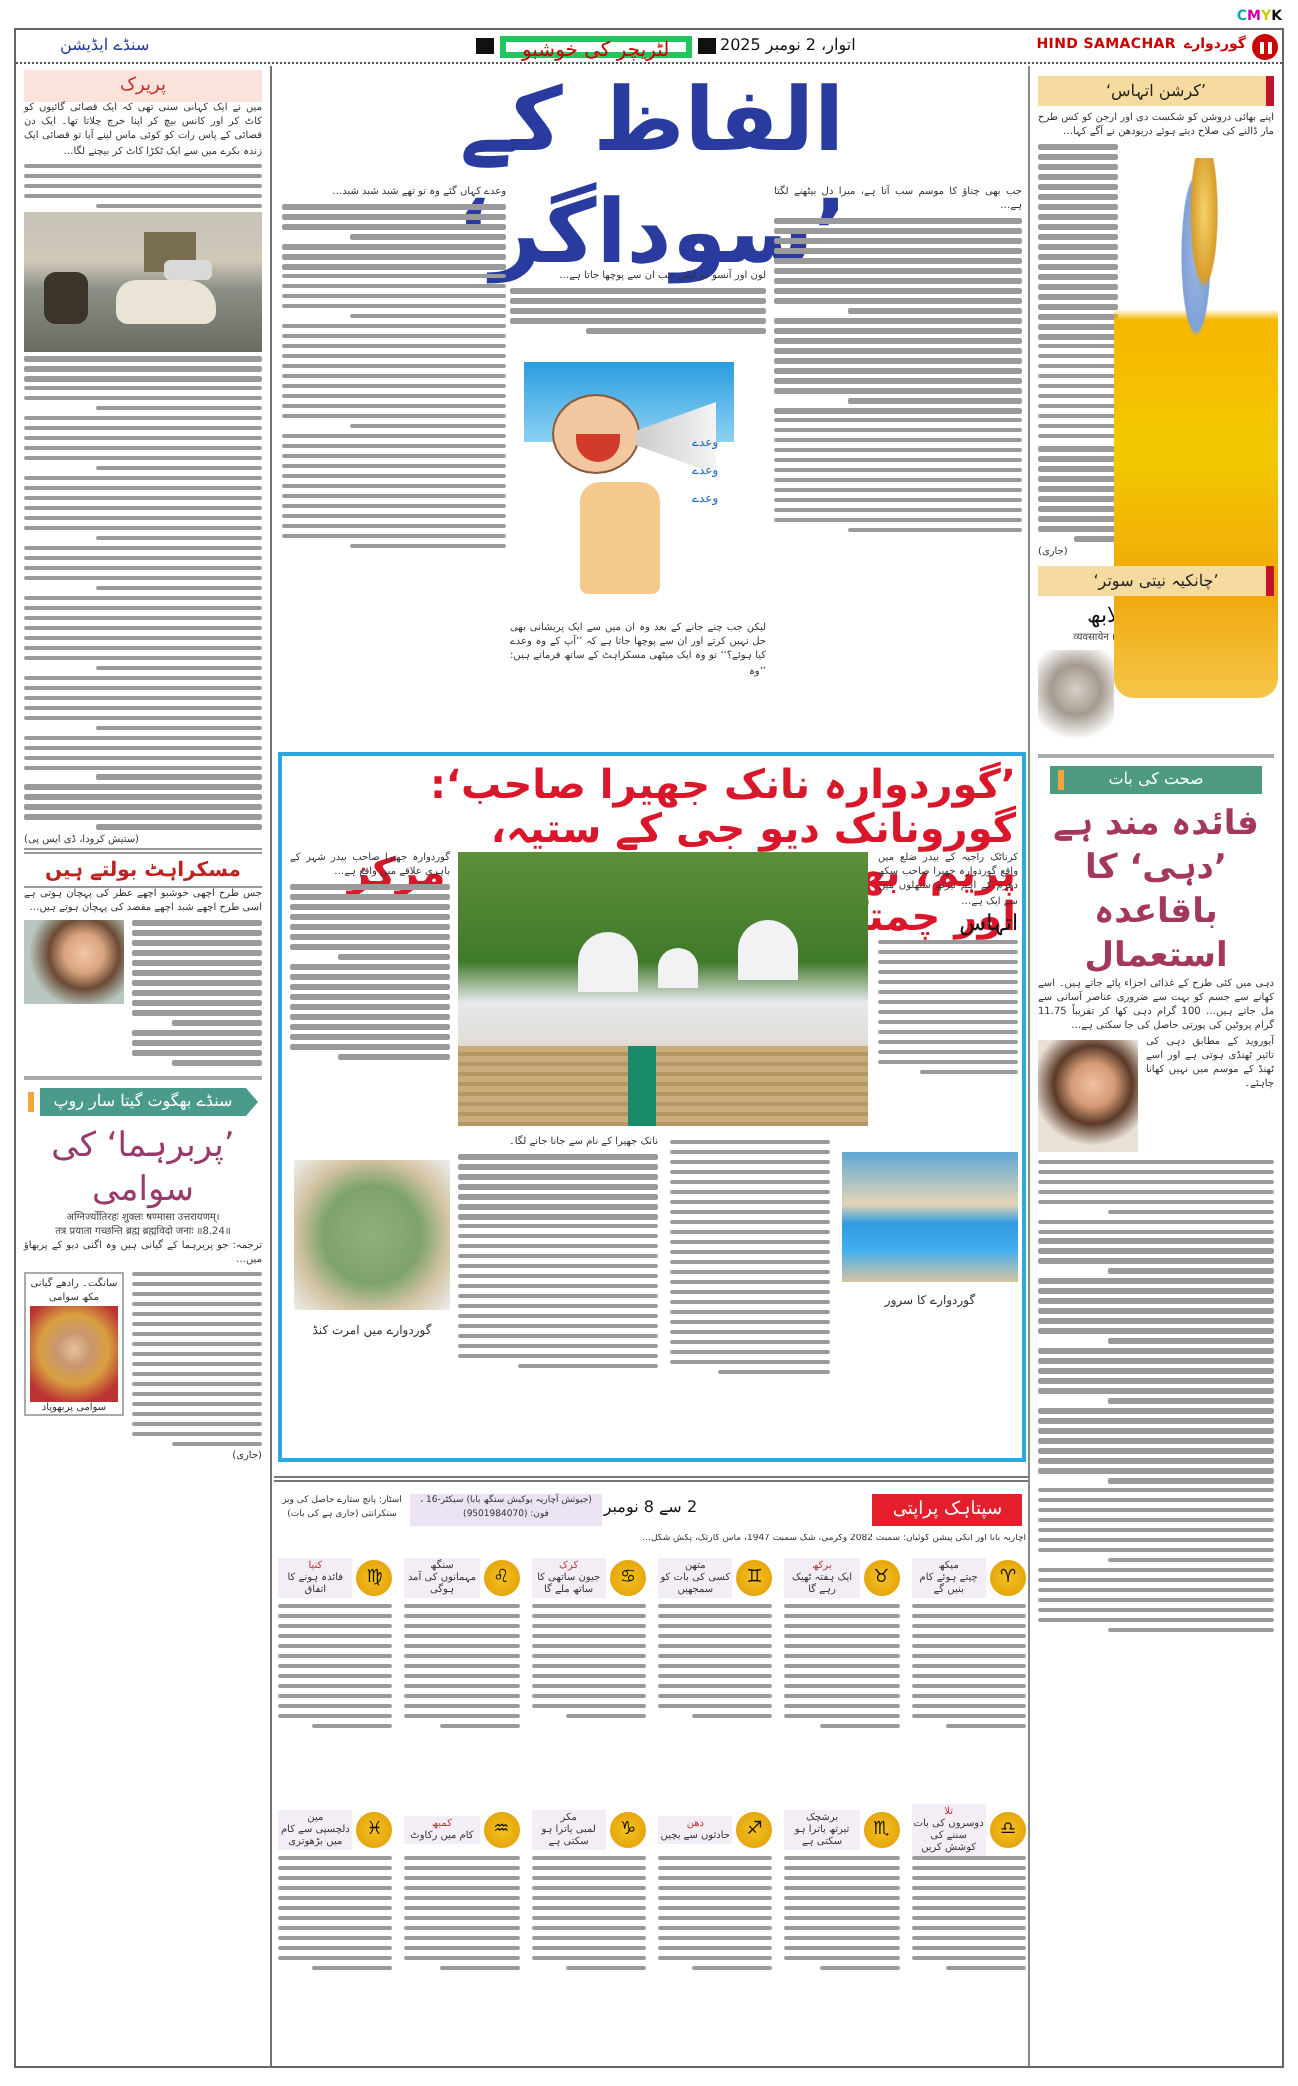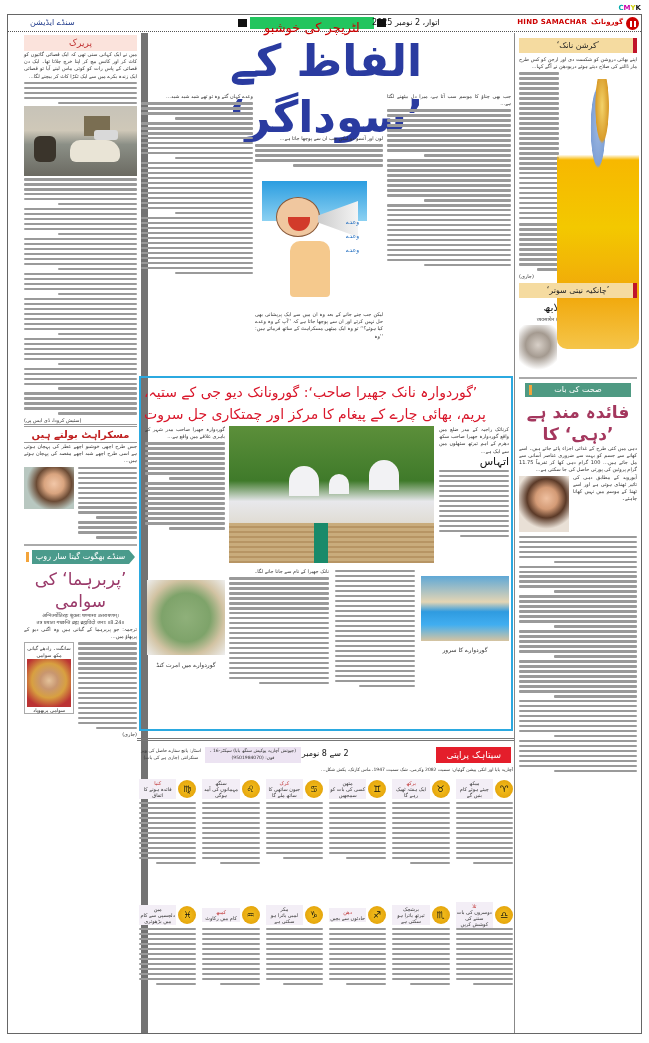--- a/index.html
+++ b/index.html
@@ -4,29 +4,29 @@
 <style>
   *{box-sizing:border-box;margin:0;padding:0}
   body{width:649px;height:1043px;background:#fff;font-family:"DejaVu Sans",sans-serif;position:relative;overflow:hidden;color:#222}
   .cmyk{position:absolute;top:4px;right:8px;font-size:7px;font-weight:bold;color:#555;letter-spacing:0}
   .cmyk b:nth-child(1){color:#0aa}.cmyk b:nth-child(2){color:#c0a}.cmyk b:nth-child(3){color:#cc0}.cmyk b:nth-child(4){color:#111}
   .page{position:absolute;left:7px;top:14px;width:635px;height:1020px;border:1px solid #666}
   .topbar{position:absolute;left:0;top:0;width:100%;height:17px;border-bottom:1px dotted #555;display:flex;align-items:center;font-size:8px}
   .tb-edition{position:absolute;left:22px;top:3px;color:#223c8c;font-size:8px;direction:rtl}
   .tb-section{position:absolute;left:230px;top:2px;height:12px;display:flex;align-items:center;gap:3px}
   .tb-section .flag{width:9px;height:8px;background:#111}
-  .tb-section .lbl{border:6px solid #22c55e;background:#fff;color:#c00;font-size:13px;padding:0 8px;height:11px;line-height:10px;direction:rtl}
-  .tb-date{position:absolute;left:364px;top:3px;font-size:8px;direction:rtl;color:#111}
+  .tb-section .lbl{border:3px solid #22c55e;background:#fff;color:#c00;font-size:10px;padding:0 8px;height:11px;line-height:10px;direction:rtl}
+  .tb-date{position:absolute;left:352px;top:3px;font-size:8px;direction:rtl;color:#111}
   .tb-brand{position:absolute;right:18px;top:3px;font-size:7px;font-weight:bold;color:#c00;letter-spacing:.2px}
   .tb-brand span{color:#c00;margin-left:4px;direction:rtl}
   .tb-logo{position:absolute;right:2px;top:2px;width:13px;height:13px;border-radius:50%;background:#c00;display:flex;align-items:center;justify-content:center}
   .tb-logo i{display:block;width:2px;height:6px;background:#fff;margin:0 1px}
 
   
-  .col-left{position:absolute;left:12px;top:18px;width:128px;height:1000px;border-right:7px solid #737373;padding:2px 4px}
+  .col-left{position:absolute;left:0;top:18px;width:128px;height:1000px;border-right:1px solid #737373;padding:2px 4px}
   .col-right{position:absolute;right:0;top:18px;width:127px;height:1000px;border-left:1px solid #888;padding:2px 4px}
   .col-mid{position:absolute;left:129px;top:18px;width:378px;height:1000px}
 
   .txt{font-size:5px;line-height:7.2px;color:#333;direction:rtl;text-align:justify}
   .lines{display:flex;flex-direction:column;gap:2.6px;padding:2px 0}
   .lines i{display:block;height:2.4px;background:#9a9a9a;border-radius:1px}
   .lines i.s{width:70%;align-self:flex-end}
 
   .pinkbar{background:#fbe3dc;height:16px;text-align:center;font-size:9px;color:#c03030;direction:rtl;line-height:16px}
   .green-title{font-size:24px;color:#1aa33a;text-align:center;direction:rtl;font-weight:bold;line-height:32px;margin:2px 0}
@@ -59,21 +59,21 @@
   .cartoon .sky{position:absolute;left:0;top:0;width:105px;height:40px;background:linear-gradient(#2b9de0,#8cd1f2)}
   .cartoon .body{position:absolute;left:28px;top:60px;width:40px;height:56px;background:#f5c98d;border-radius:10px 10px 4px 4px}
   .cartoon .head{position:absolute;left:14px;top:16px;width:44px;height:40px;background:#f0c79f;border-radius:50%;border:1px solid #8a5a3a}
   .cartoon .mouth{position:absolute;left:26px;top:36px;width:22px;height:14px;background:#d23b2a;border-radius:0 0 12px 12px}
   .cartoon .mega{position:absolute;left:56px;top:20px;width:40px;height:36px;background:linear-gradient(90deg,#ccc,#f4f4f4);clip-path:polygon(0 40%,100% 0,100% 100%,0 60%)}
   .cartoon .words{position:absolute;left:84px;top:34px;font-size:6px;color:#1d6bbf;direction:rtl;line-height:14px}
 
   .midcol{position:absolute;top:60px}
   
   .gbox{position:absolute;left:2px;top:343px;width:374px;height:355px;border:2px solid #2ba9e0;padding:3px}
-  .gtitle{font-size:14px;color:#d9162a;text-align:left;direction:rtl;line-height:22px;font-weight:normal}
+  .gtitle{font-size:20px;color:#d9162a;text-align:right;direction:rtl;line-height:22px;font-weight:bold}
   .gphoto{position:absolute;left:88px;top:48px;width:205px;height:137px;background:linear-gradient(180deg,#5c8f3a 0%,#3f7a2a 40%,#e8e8ec 55%,#e0ddd5 70%,#c7a878 85%,#b69b74 100%)}
   .gphoto .dome{position:absolute;width:30px;height:30px;background:#f2f2f4;border-radius:50% 50% 0 0}
   .gphoto .steps{position:absolute;left:0;bottom:0;width:100%;height:40px;background:repeating-linear-gradient(180deg,#c9ac7c 0 3px,#b79564 3px 5px)}
   .gphoto .carpet{position:absolute;left:85px;bottom:0;width:14px;height:40px;background:#198a6a}
   .pond{position:absolute;left:6px;top:202px;width:78px;height:75px;background:radial-gradient(circle,#8fb07a 0,#7ea36a 45%,#d2c3a3 70%,#eee 100%)}
   .pool{position:absolute;left:280px;top:198px;width:88px;height:65px;background:linear-gradient(180deg,#5fa8d6 0%,#e4d5b4 40%,#2f9be0 55%,#41aef0 75%,#d7c4a0 100%)}
   .cap{font-size:6px;color:#333;direction:rtl;text-align:center}
   .histhead{font-size:11px;text-align:right;direction:rtl;color:#111}
 
   
@@ -113,21 +113,21 @@
 <div class="page">
 
   <div class="topbar">
     <span class="tb-edition">سنڈے ایڈیشن</span>
     <div class="tb-section">
       <span class="flag"></span>
       <span class="lbl">لٹریچر کی خوشبو</span>
       <span class="flag"></span>
     </div>
     <span class="tb-date">اتوار، 2 نومبر 2025</span>
-    <span class="tb-brand"><b>HIND SAMACHAR</b><span>گورونانک</span></span>
+    <span class="tb-brand"><b>HIND SAMACHAR</b><span>گوردوارے</span></span>
     <span class="tb-logo">
         <i></i>
         <i></i>
       </span>
   </div>
 
   <div class="col-left">
     <div class="pinkbar">پریرک</div>
     <div class="txt">میں نے ایک کہانی سنی تھی کہ ایک قصائی گائیوں کو کاٹ کر اور کانس بیچ کر اپنا خرچ چلاتا تھا۔ ایک دن قصائی کے پاس رات کو کوئی ماس لینے آیا تو قصائی ایک زندہ بکرے میں سے ایک ٹکڑا کاٹ کر بیچنے لگا…</div>
     <div class="lines">
@@ -719,21 +719,21 @@
               <i></i>
               <i></i>
               <i class="s"></i>
             </div>
           </div>
       </div>
     </div>
   </div>
 
   <div class="col-right">
-    <div class="orange-bar">’کرشن نانک‘</div>
+    <div class="orange-bar">’کرشن اتہاس‘</div>
     <div class="txt">اپنے بھائی دروشن کو شکست دی اور ارجن کو کس طرح مار ڈالنے کی صلاح دیتے ہوئے دریودھن نے آگے کہا…</div>
     <div class="krishna"></div>
     <div class="lines" style="width:40px">
       <i></i>
         <i></i>
         <i></i>
         <i></i>
         <i></i>
         <i></i>
         <i></i>
@@ -775,20 +775,21 @@
       </div>
     <div class="txt" style="text-align:left">(جاری)</div>
     <div class="orange-bar">’چانکیہ نیتی سوتر‘</div>
     <div class="sub-right">پرشارتھ کا لابھ</div>
     <div class="sanskrit">व्यवसायेन (व्यवसायिनः) कार्यसंपूर्णाः पुरुषार्थः।</div>
     <div class="chanakya"></div>
     <div class="txt">مچھیرا جل میں پرویش کرکے ہی کچھ پاتا ہے۔ پرشارتھی شخص پرشارتھ کرکے ہی کچھ پاتا ہے…</div>
     <div class="sep" style="clear:both"></div>
     <div class="health-bar"><span class="tick"></span><span>صحت کی بات</span></div>
     <div class="health-title">فائدہ مند ہے ’دہی‘ کا</div>
+    <div class="health-title">باقاعدہ استعمال</div>
     <div class="txt">دہی میں کئی طرح کے غذائی اجزاء پائے جاتے ہیں۔ اسے کھانے سے جسم کو بہت سے ضروری عناصر آسانی سے مل جاتے ہیں… 100 گرام دہی کھا کر تقریباً 11.75 گرام پروٹین کی پورتی حاصل کی جا سکتی ہے…</div>
     <div class="girl"></div>
     <div class="txt">آیوروید کے مطابق دہی کی تاثیر ٹھنڈی ہوتی ہے اور اسے ٹھنڈ کے موسم میں نہیں کھانا چاہئے۔</div>
     <div class="lines" style="clear:both">
       <i></i>
         <i></i>
         <i></i>
         <i></i>
         <i></i>
         <i class="s"></i>

